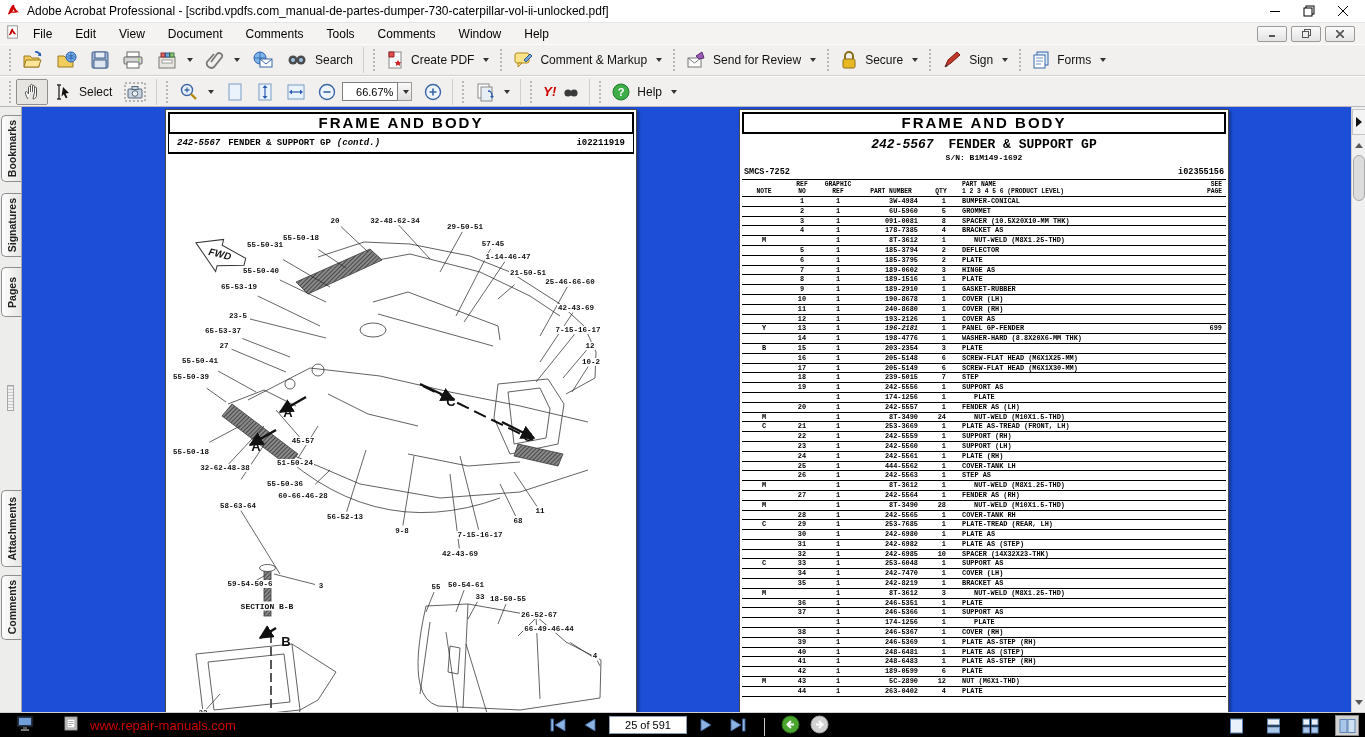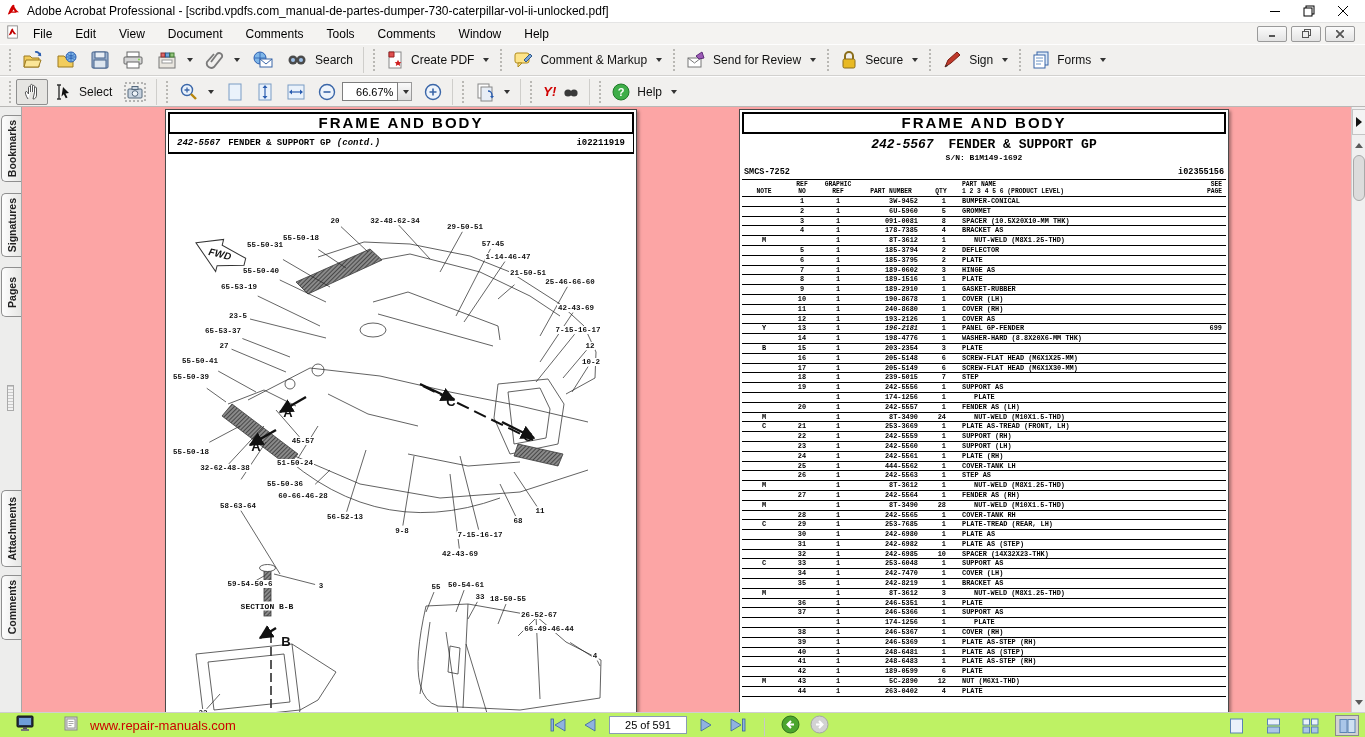--- a/index.html
+++ b/index.html
@@ -30,21 +30,21 @@
   .dd-arrow { width:0; height:0; border-left:3.5px solid transparent; border-right:3.5px solid transparent; border-top:4px solid #333; margin-left:2px; }
   .zoom-box { width:56px; height:19px; border:1px solid #7f7f7f; background:#fff; font-size:11px; display:flex; align-items:center; justify-content:flex-end; padding:0 4px; }
   .zoom-dd { width:14px; height:19px; border:1px solid #9a9a9a; border-left:none; background:linear-gradient(#fafafa,#dedede); display:flex; align-items:center; justify-content:center; }
 
   
   .content { position:relative; height:605px; display:flex; }
   .tabstrip { position:relative; width:22px; background:#ededec; border-right:1px solid #a8a8a8; }
   .side-tab { position:absolute; left:1px; width:20px; background:linear-gradient(90deg,#fdfdfd,#e6e6e4); border:1px solid #8f8f8f; border-right:none; border-radius:5px 0 0 5px; display:flex; align-items:center; justify-content:center; }
   .side-tab span { writing-mode:vertical-rl; transform:rotate(180deg); font-size:10.5px; font-weight:bold; color:#222; }
   .pane-grip { position:absolute; left:7px; top:278px; width:7px; height:26px; border:1px solid #aaa; background:repeating-linear-gradient(#c9c9c9 0 1px, #f2f2f2 1px 3px); }
-  .docarea { position:relative; flex:1; background:#fca5a5; overflow:hidden; }
+  .docarea { position:relative; flex:1; background:#1d4ed8; overflow:hidden; }
 
   .page { position:absolute; top:2px; height:640px; background:#fff; border:1px solid #4a4a4a; box-shadow:2px 2px 3px rgba(0,0,0,.35); overflow:hidden; }
   .left-page  { left:143px; width:472px; }
   .right-page { left:717px; width:490px; }
 
   .pg-titlebox { margin:2px 2px 0 2px; border:2px solid #000; text-align:center; font-weight:bold; font-size:15px; letter-spacing:2px; padding:0 0 1px 0; font-family:"Liberation Sans",sans-serif; }
   .lp-subrow { margin:0 2px; border-bottom:2px solid #000; border-left:1px solid #000; border-right:1px solid #000; display:flex; align-items:center; font:bold 9px "Liberation Mono",monospace; padding:4px 8px; }
   .lp-subrow .ital { font-style:italic; margin-right:8px; }
   .lp-subrow .contd { font-style:italic; font-weight:bold; margin-left:6px; }
   .lp-subrow .docid { margin-left:auto; }
@@ -84,21 +84,21 @@
   .scrollbar { position:absolute; right:0; top:0; bottom:0; width:14px; background:#f0f0f0; border-left:1px solid #d0d0d0; }
   .sb-pane { position:absolute; top:2px; left:0; width:14px; height:26px; background:#f4f4f4; border:1px solid #c4c4c4; display:flex; align-items:center; justify-content:center; }
   .sb-up { position:absolute; top:30px; left:0; width:14px; height:16px; display:flex; align-items:center; justify-content:center; }
   .sb-thumb { position:absolute; top:48px; left:1px; width:12px; height:46px; background:#dcdcdc; border:1px solid #a9a9a9; border-radius:6px; }
   .sb-down { position:absolute; bottom:2px; left:0; width:14px; height:16px; display:flex; align-items:center; justify-content:center; }
   .tri-up { width:0; height:0; border-left:4px solid transparent; border-right:4px solid transparent; border-bottom:5px solid #5a5a5a; }
   .tri-down { width:0; height:0; border-left:4px solid transparent; border-right:4px solid transparent; border-top:5px solid #5a5a5a; }
   .tri-right { width:0; height:0; border-top:5px solid transparent; border-bottom:5px solid transparent; border-left:6px solid #111; }
 
   
-  .statusbar { position:relative; height:25px; background:#bef264; border-top:1px solid #cfcfcf; display:flex; align-items:center; }
+  .statusbar { position:relative; height:25px; background:#000000; border-top:1px solid #cfcfcf; display:flex; align-items:center; }
   .sb-left { display:flex; align-items:center; }
   .site-link { font-size:13px; color:#cc0000; margin-left:12px; }
   .nav-cluster { position:absolute; left:545px; top:2px; display:flex; align-items:center; gap:6px; }
   .nav-btn { width:26px; height:20px; display:flex; align-items:center; justify-content:center; }
   .page-box { width:78px; height:18px; background:#fff; border:1px solid #8a9cb5; font-size:11px; display:flex; align-items:center; justify-content:center; }
   .history { position:absolute; left:758px; top:2px; display:flex; align-items:center; gap:10px; }
   .layout-icons { position:absolute; right:6px; top:2px; display:flex; align-items:center; gap:13px; }
   .layout-btn { width:24px; height:21px; display:flex; align-items:center; justify-content:center; }
   .layout-btn.selected { background:#d2d2d2; border:1px solid #8a8a8a; }
   .ssep { width:1px; height:18px; background:#c8c8c8; margin:0 6px; }
@@ -639,21 +639,21 @@
           <span class="h right">
               <span>SEE</span>
               <span>PAGE</span>
             </span>
         </div>
         <div id="parts-rows">
             <div class="prow">
               <span class="pc c-note"></span>
               <span class="pc c-ref">1</span>
               <span class="pc c-g">1</span>
-              <span class="pc c-part">3W-9452</span>
+              <span class="pc c-part">3W-4984</span>
               <span class="pc c-qty">1</span>
               <span class="pc c-name">BUMPER-CONICAL</span>
               <span class="pc c-page"></span>
             </div>
             <div class="prow">
               <span class="pc c-note"></span>
               <span class="pc c-ref">2</span>
               <span class="pc c-g">1</span>
               <span class="pc c-part">6U-5960</span>
               <span class="pc c-qty">5</span>

